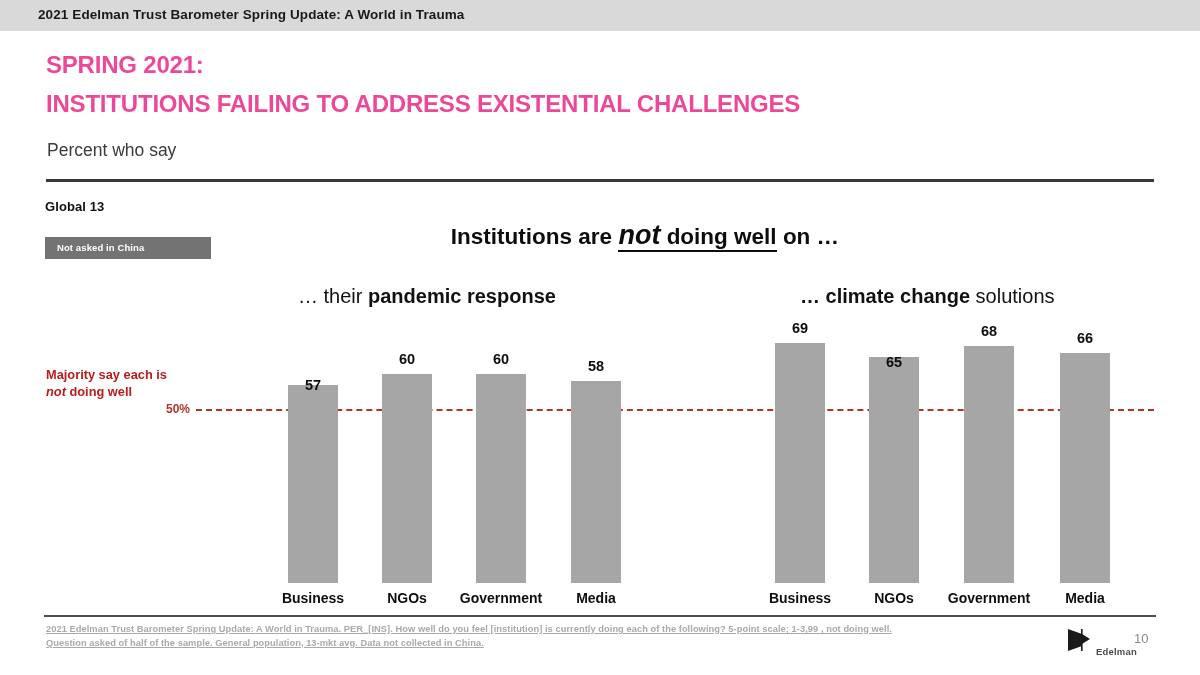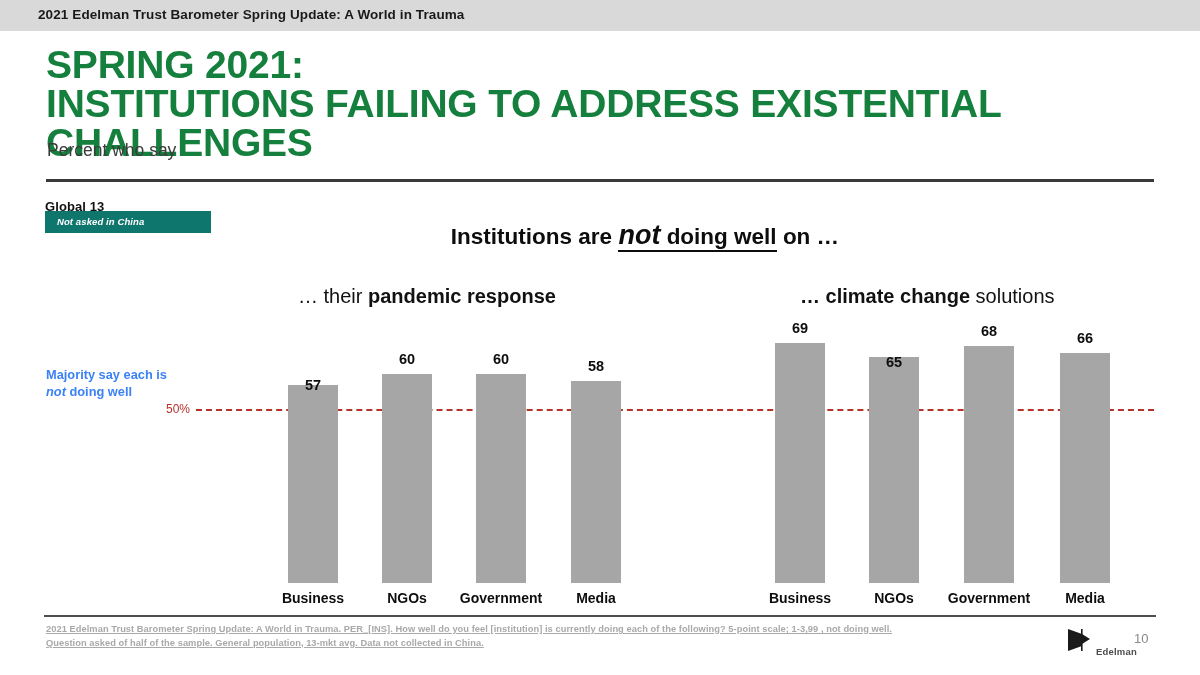--- a/index.html
+++ b/index.html
@@ -35,24 +35,24 @@
     letter-spacing: 0.1px;
     white-space: nowrap;
     margin-left: 28px;
   }
 
   
   .title {
     position: absolute;
     left: 46px; top: 45px;
     width: 1140px;
-    font-size: 39px;
+    font-size: 24px;
     font-weight: bold;
     line-height: 39px;
-    color: #15803d;
+    color: #ec4899;
     letter-spacing: -0.2px;
   }
   .subtitle {
     position: absolute;
     left: 47px; top: 140px;
     font-size: 17.5px;
     color: #3b3b3b;
     font-weight: normal;
   }
   .rule-top {
@@ -66,24 +66,23 @@
   .global-label {
     position: absolute;
     left: 45px; top: 199px;
     font-size: 13px;
     font-weight: bold;
     color: #111111;
     letter-spacing: 0.1px;
   }
   .not-asked-box {
     position: absolute;
-    left: 45px; top: 211px;
+    left: 45px; top: 237px;
     width: 166px; height: 22px;
-    background: #0f766e;
-    font-style: italic;
+    background: #737373;
   }
   .not-asked-text {
     position: absolute;
     left: 12px; top: 5px;
     font-size: 9.5px;
     font-weight: bold;
     color: #ffffff;
     letter-spacing: 0.1px;
     white-space: nowrap;
   }
@@ -123,29 +122,29 @@
   #grp-head-right { left: 800px; }
 
   
   .majority-note {
     position: absolute;
     left: 46px; top: 367px;
     width: 180px;
     font-size: 12.8px;
     font-weight: bold;
     line-height: 16.5px;
-    color: #3b82f6;
+    color: #b91c1c;
   }
   .majority-note i { font-style: italic; }
 
   .fifty-label {
     position: absolute;
     left: 166px; top: 402px;
     font-size: 12px;
-    font-weight: normal;
+    font-weight: bold;
     color: #b5342a;
   }
 
   
   .fifty-line {
     position: absolute;
     left: 196px; top: 409px;
     width: 958px; height: 0;
     border-top: 2px dashed #b5342a;
   }

